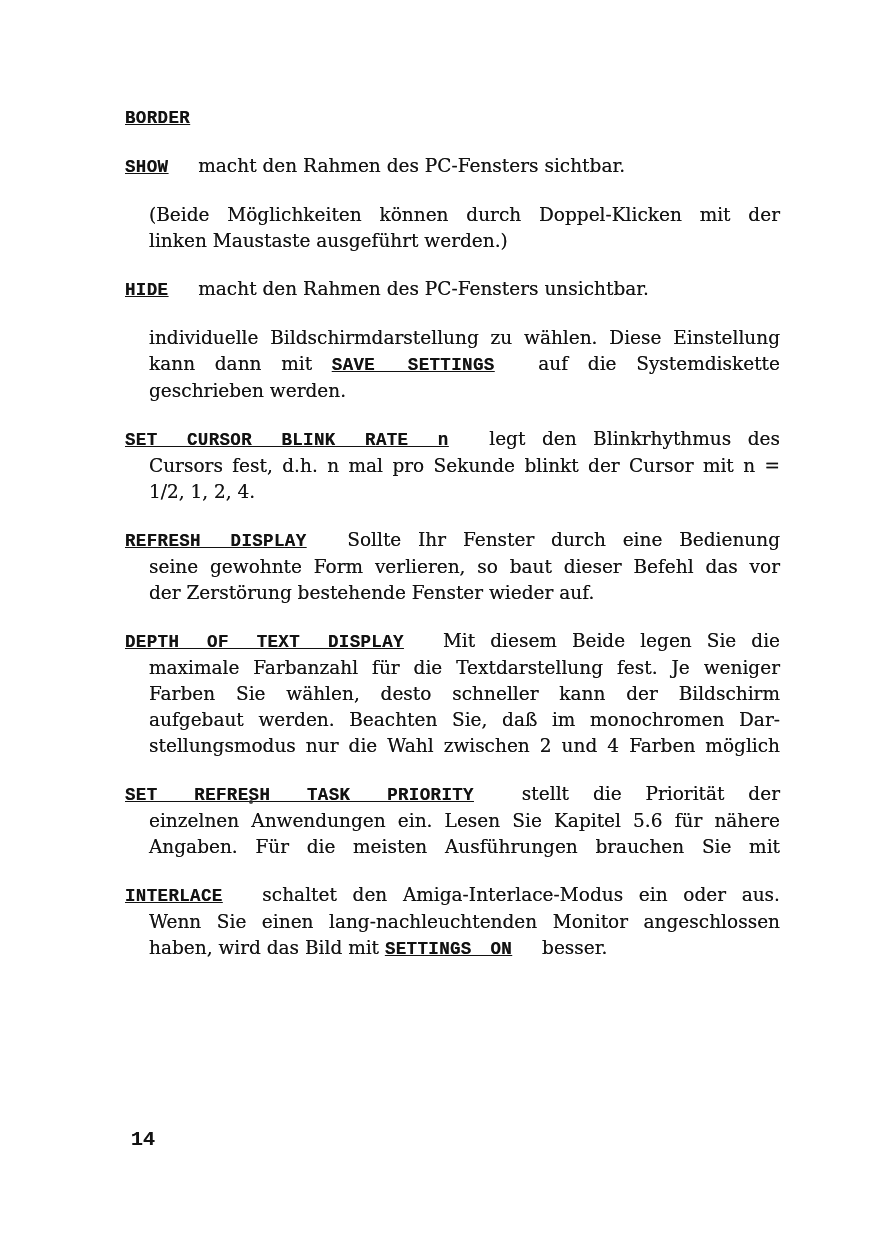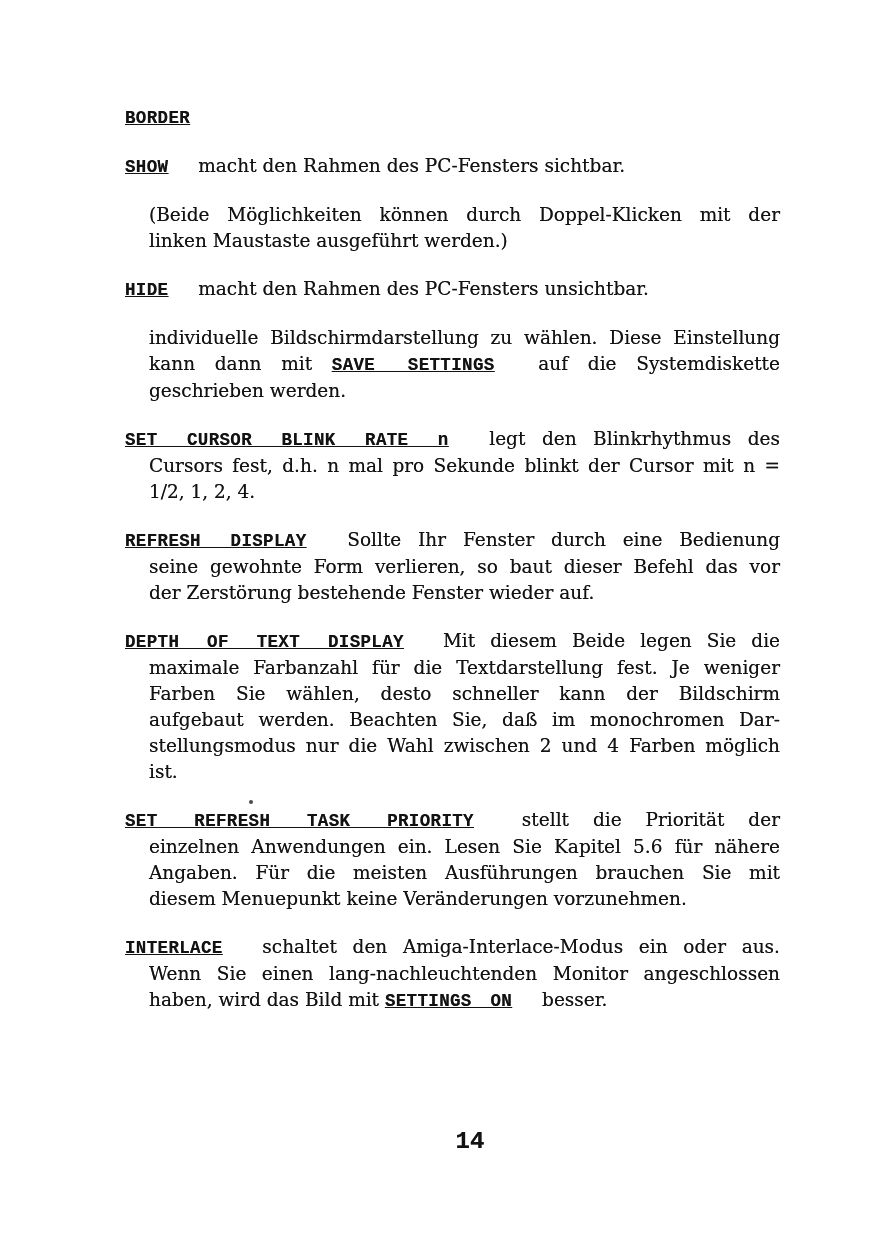--- a/index.html
+++ b/index.html
@@ -42,27 +42,26 @@
     word-spacing: 0.45em;
     letter-spacing: 0.02em;
     text-decoration: underline;
   }
   .body-seg {
     font-family: "DejaVu Serif", serif;
     margin-left: 24px;
   }
   .page-number {
     position: absolute;
-    left: 125px;
+    left: 131px;
     top: 1128px;
     width: 690px;
-    text-align: center;
     font-family: "Liberation Mono", "DejaVu Sans Mono", monospace;
     font-weight: bold;
-    font-size: 24px;
+    font-size: 20px;
     text-shadow: 0 0 0.5px rgba(10,10,10,0.65);
   }
   .scan-speck {
     position: absolute;
     left: 249px;
     top: 800px;
     width: 4px;
     height: 4px;
     border-radius: 50%;
     background: #2a2a2a;
@@ -100,27 +99,25 @@
       <div class="line"><span class="kw">REFRESH DISPLAY</span><span class="body-seg"> Sollte Ihr Fenster durch eine Bedienung</span></div>
       <div class="line"><span class="body-seg">seine gewohnte Form verlieren, so baut dieser Befehl das vor</span></div>
       <div class="line last"><span class="body-seg">der Zerstörung bestehende Fenster wieder auf.</span></div>
     </div>
     <div class="para">
       <div class="line"><span class="kw">DEPTH OF TEXT DISPLAY</span><span class="body-seg"> Mit diesem Beide legen Sie die</span></div>
       <div class="line"><span class="body-seg">maximale Farbanzahl für die Textdarstellung fest. Je weniger</span></div>
       <div class="line"><span class="body-seg">Farben Sie wählen, desto schneller kann der Bildschirm</span></div>
       <div class="line"><span class="body-seg">aufgebaut werden. Beachten Sie, daß im monochromen Dar-</span></div>
       <div class="line"><span class="body-seg">stellungsmodus nur die Wahl zwischen 2 und 4 Farben möglich</span></div>
-      <div class="line last"><span class="body-seg">ist.</span></div>
     </div>
     <div class="para">
       <div class="line"><span class="kw">SET REFRESH TASK PRIORITY</span><span class="body-seg"> stellt die Priorität der</span></div>
       <div class="line"><span class="body-seg">einzelnen Anwendungen ein. Lesen Sie Kapitel 5.6 für nähere</span></div>
       <div class="line"><span class="body-seg">Angaben. Für die meisten Ausführungen brauchen Sie mit</span></div>
-      <div class="line last"><span class="body-seg">diesem Menuepunkt keine Veränderungen vorzunehmen.</span></div>
     </div>
     <div class="para">
       <div class="line"><span class="kw">INTERLACE</span><span class="body-seg"> schaltet den Amiga-Interlace-Modus ein oder aus.</span></div>
       <div class="line"><span class="body-seg">Wenn Sie einen lang-nachleuchtenden Monitor angeschlossen</span></div>
       <div class="line last"><span class="body-seg">haben, wird das Bild mit </span><span class="kw">SETTINGS ON</span><span class="body-seg"> besser.</span></div>
     </div>
   </main>
 
 <div class="scan-speck"></div>
 

